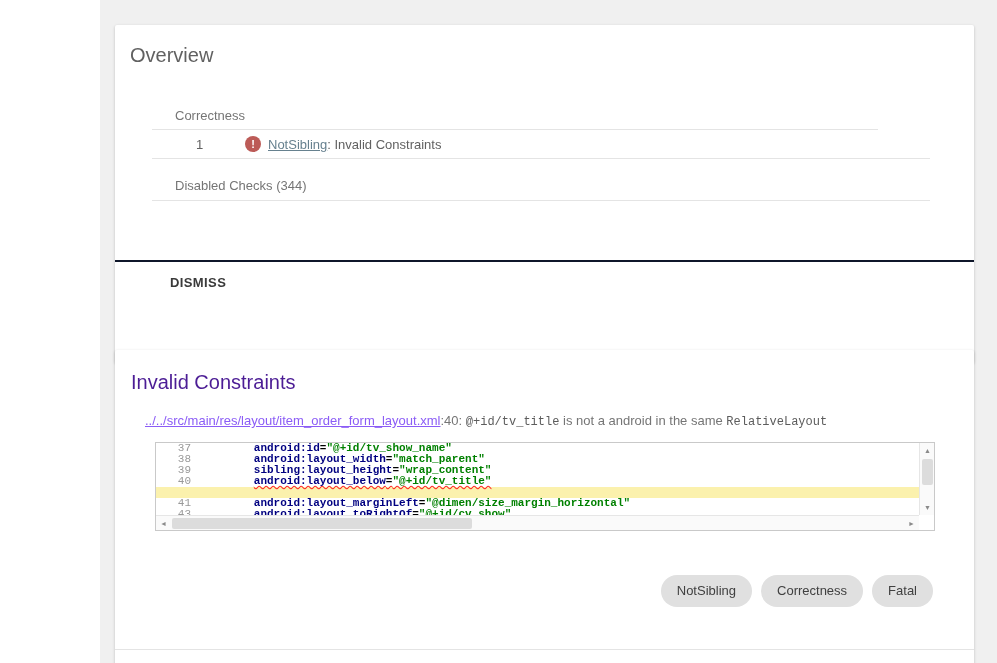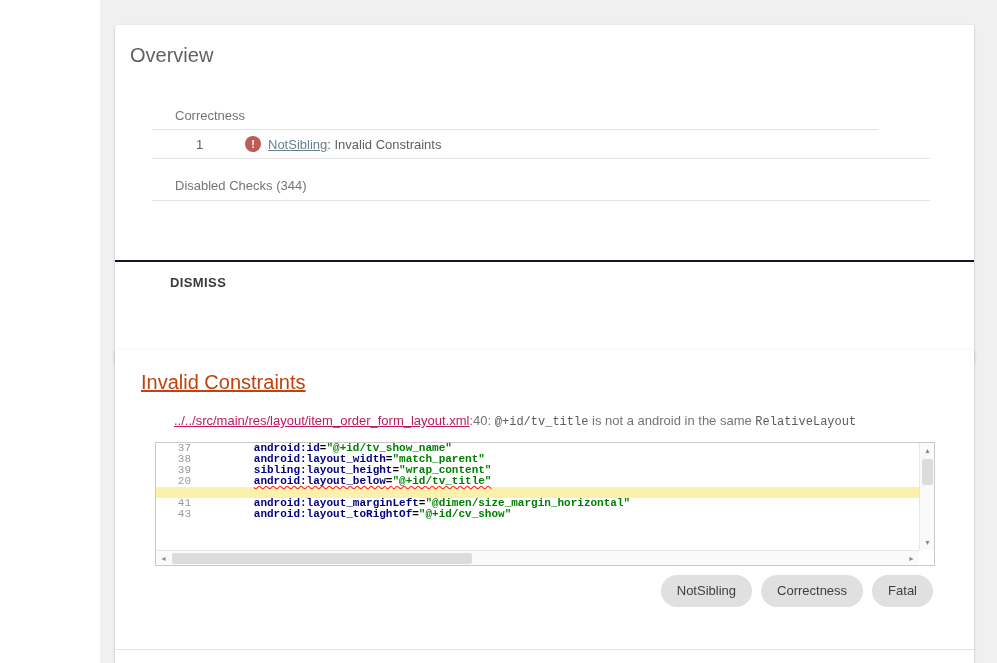--- a/index.html
+++ b/index.html
@@ -8,21 +8,21 @@
     position:relative; overflow:hidden; background:#ffffff;
     font-family:"Liberation Sans","DejaVu Sans",sans-serif;
   }
   .panel-bg { position:absolute; left:100px; top:0; width:897px; height:663px; background:#f0f0f0; }
 
   .card { position:absolute; background:#ffffff; box-shadow:0 1px 3px rgba(0,0,0,0.22); border-radius:2px; }
   #overview-card { left:115px; top:25px; width:859px; height:338px; }
   #detail-card  { left:115px; top:350px; width:859px; height:330px; }
 
   .card-title { position:absolute; left:15px; top:19px; font-size:20px; font-weight:400; color:#616161; }
-  #detail-card .card-title { left:26px; top:21px; color:#c2410c;text-decoration:underline; }
+  #detail-card .card-title { left:16px; top:21px; color:#4c1d95; }
 
   .section-label { position:absolute; left:60px; top:83px; font-size:13px; color:#757575; }
   .divider { position:absolute; height:1px; background:#e4e4e4; }
   #ov-div1 { left:37px; top:104px; width:726px; }
   #ov-div2 { left:37px; top:133px; width:778px; }
   #ov-div3 { left:37px; top:175px; width:778px; }
 
   #issue-row { position:absolute; left:37px; top:105px; width:778px; height:28px; }
   .row-count { position:absolute; left:44px; top:7px; font-size:13px; color:#616161; }
   .row-icon { position:absolute; left:93px; top:6px; width:16px; height:16px; border-radius:50%;
@@ -32,24 +32,24 @@
   a.link { color:#67818f; text-decoration:underline; cursor:pointer; }
 
   .disabled-label { position:absolute; left:60px; top:153px; font-size:13px; color:#757575; cursor:pointer; }
 
   .card-footer { position:absolute; left:0; top:235px; width:100%; height:42px; border-top:2px solid #0f172a; }
   .dismiss-btn { position:absolute; left:55px; top:13px; background:none; border:none;
                  font-family:inherit; font-size:13px; font-weight:bold; color:#3a3a3a;
                  letter-spacing:0.4px; cursor:pointer; }
 
   .location-line { position:absolute; left:30px; top:63px; font-size:13px; color:#757575; }
-  a.file-link { color:#be185d; text-decoration:underline; cursor:pointer;margin-left:29px; }
+  a.file-link { color:#8b5cf6; text-decoration:underline; cursor:pointer; }
   .mono { font-family:"Liberation Mono","DejaVu Sans Mono",monospace; font-size:12px; color:#5c5c5c; }
 
-  .code-block { position:absolute; left:40px; top:92px; width:780px; height:124px;
+  .code-block { position:absolute; left:40px; top:92px; width:780px; height:89px;
                 border:1px solid #c9c9c9; background:#ffffff; }
   .code-scroll { position:absolute; left:0; top:0; right:15px; bottom:15px; overflow:hidden; }
   .code-row { display:flex; height:11px; line-height:11px;
               font-family:"Liberation Mono","DejaVu Sans Mono",monospace;
               font-size:11px; font-weight:bold; white-space:pre; }
   .gutter { width:45px; padding-right:10px; text-align:right; color:#999999; flex-shrink:0; font-weight:normal; }
   .code-text { color:#000000; }
   .attr { color:#000080;text-align:right; }
   .eq { color:#000000; }
   .val { color:#008000; }
@@ -117,21 +117,21 @@
         <span class="gutter">38</span>
         <span class="code-text"><span>        </span><span class="attr">android:layout_width</span><span class="eq">=</span><span class="val">"match_parent"</span></span>
       </div>
 
       <div class="code-row">
         <span class="gutter">39</span>
         <span class="code-text"><span>        </span><span class="attr">sibling:layout_height</span><span class="eq">=</span><span class="val">"wrap_content"</span></span>
       </div>
 
       <div class="code-row">
-        <span class="gutter">20</span>
+        <span class="gutter">40</span>
         <span class="code-text"><span>        </span><span class="squiggle"><span class="attr">android:layout_below</span><span class="eq">=</span><span class="val">"@+id/tv_title"</span></span></span>
       </div>
 
       <div class="code-row hl-row">
         <span class="gutter"></span>
         <span class="code-text"></span>
       </div>
 
       <div class="code-row">
         <span class="gutter">41</span>

